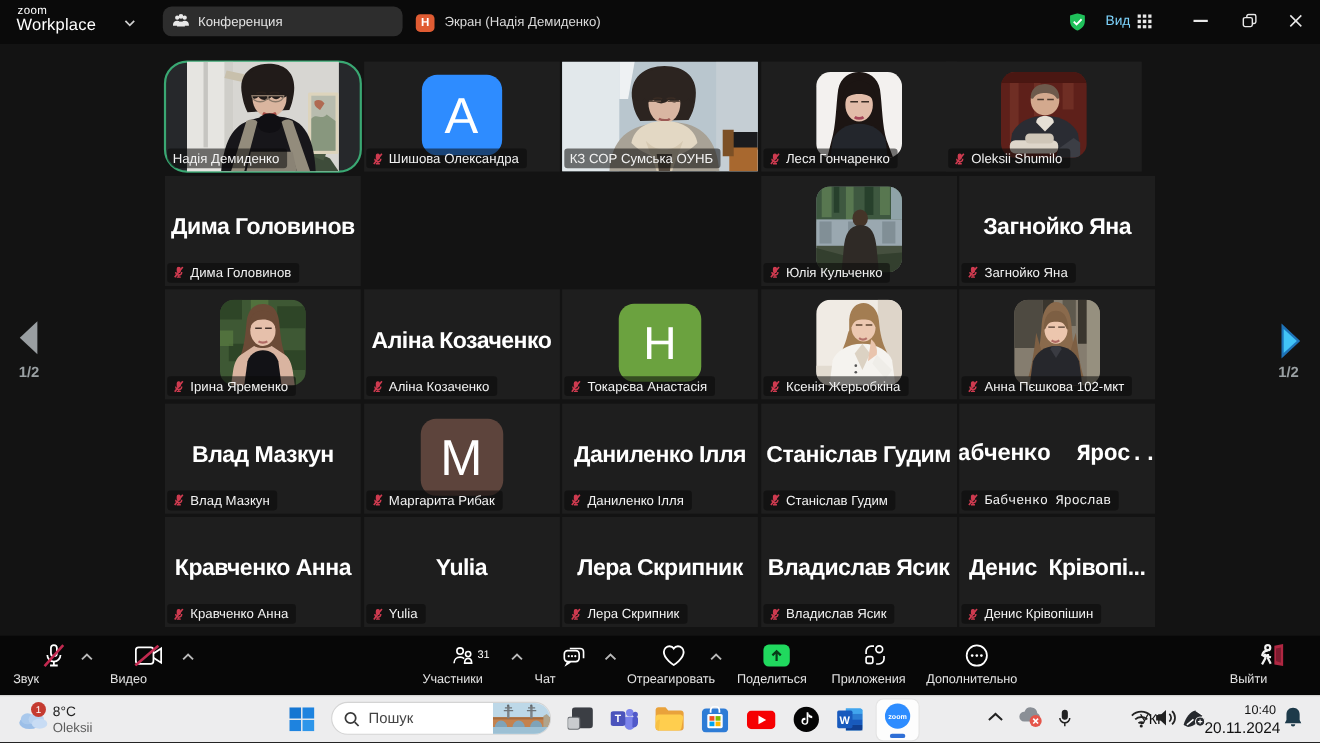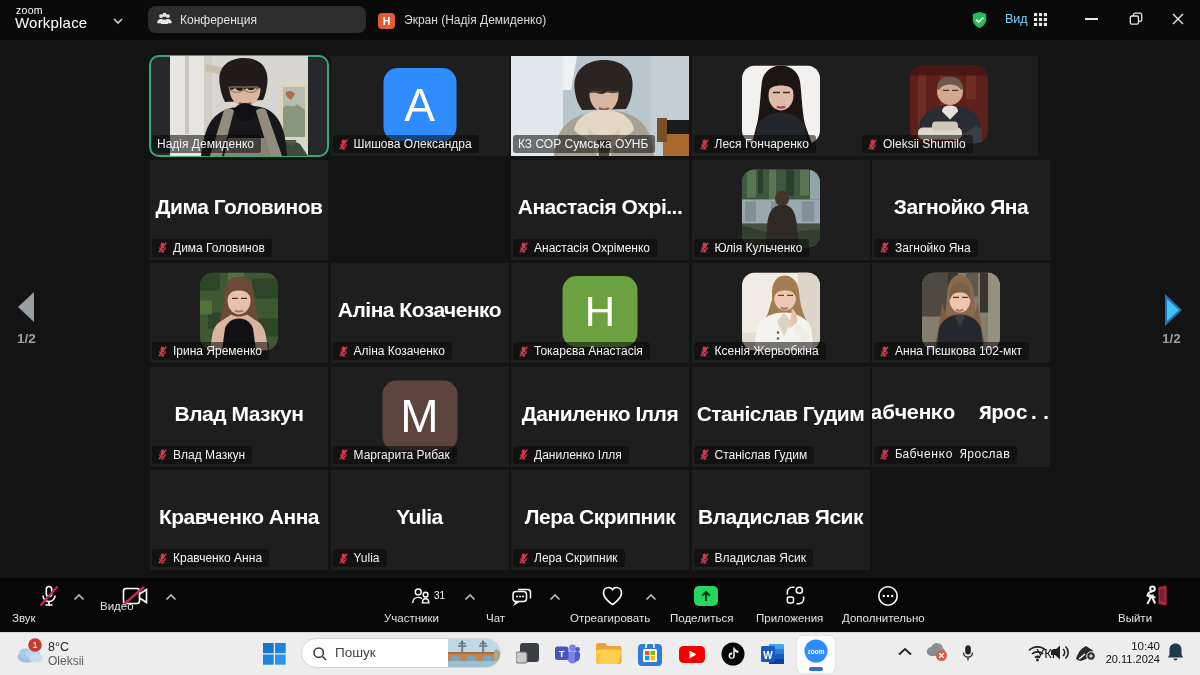--- a/index.html
+++ b/index.html
@@ -3,21 +3,21 @@
 *{margin:0;padding:0;box-sizing:border-box;}
 html,body{width:1200px;height:675px;overflow:hidden;background:#000;}
 #screen{position:relative;width:1200px;height:675px;font-family:"Liberation Sans",sans-serif;background:#131313;overflow:hidden;padding-left:24px;}
 #topbar{position:absolute;left:0;top:0;width:1200px;height:40px;background:#0a0a0a;}
 #main{position:absolute;left:0;top:40px;width:1200px;height:538px;background:#131313;}
 #toolbar{position:absolute;left:0;top:578px;width:1200px;height:54px;background:#070707;}
 #taskbar{position:absolute;left:0;top:632px;width:1200px;height:43px;background:#ededee;border-top:1px solid #d8d8d8;}
 #searchpill{position:absolute;left:301px;top:5px;width:200px;height:30px;background:#fff;border:1px solid #d4d4d4;border-radius:15px;}
 #bridgepic{position:absolute;right:0px;top:0px;width:52px;height:28px;border-radius:0 14px 14px 0;overflow:hidden;}
 .tile{position:absolute;width:178px;height:100px;background:#1e1e1e;overflow:hidden;}
-.speaking{outline:2px solid #3aa873;outline-offset:-1px;border-radius:9px;}
+.speaking{outline:2px solid #3aa873;outline-offset:-1px;border-radius:20px;}
 .big{position:absolute;left:0;top:0;width:100%;height:100%;display:flex;align-items:center;justify-content:center;color:#fff;font-size:21px;font-weight:700;white-space:nowrap;letter-spacing:-.5px;padding-bottom:6px;}
 .lbl{position:absolute;left:2px;bottom:3px;height:18px;display:flex;align-items:center;background:rgba(10,10,10,.55);border-radius:3px;padding:0 7px 0 5px;font-size:12px;color:#f2f2f2;white-space:nowrap;z-index:5;}
 .lbl .mc{margin-right:5px;flex:none;}
 .av{position:absolute;left:50%;top:50%;transform:translate(-50%,-52%);border-radius:14px;display:flex;align-items:center;justify-content:center;color:#fff;font-weight:400;}
 .avp{position:absolute;left:50%;top:50%;transform:translate(-50%,-52%);width:78px;height:78px;}
 .avp svg{display:block;}
 .vidbox{position:absolute;top:0;height:100px;overflow:hidden;}
 .tbt{position:absolute;color:#e4e4e4;font-size:11.5px;}
 </style></head><body>
 <div id="screen">
@@ -208,34 +208,20 @@
             <g stroke="#cf3b50" stroke-width="2.6" fill="none">
               <rect x="9.2" y="2.5" width="5.6" height="10" rx="2.8" fill="#cf3b50"></rect>
               <path d="M6 11.5a6 6 0 0 0 12 0"></path>
               <path d="M12 17.5v4M8 21.5h8"></path>
               <path d="M4 22L20 1.5" stroke-width="3.2"></path>
             </g>
           </svg>
           <span>Дима Головинов</span>
         </div>
       </div>
-<div class="tile " style="left:511.0px;top:119.5px;">
-        <div class="big">Анастасія Охрі...</div>
-        <div class="lbl">
-          <svg class="mc" width="11" height="11" viewBox="0 0 24 24">
-            <g stroke="#cf3b50" stroke-width="2.6" fill="none">
-              <rect x="9.2" y="2.5" width="5.6" height="10" rx="2.8" fill="#cf3b50"></rect>
-              <path d="M6 11.5a6 6 0 0 0 12 0"></path>
-              <path d="M12 17.5v4M8 21.5h8"></path>
-              <path d="M4 22L20 1.5" stroke-width="3.2"></path>
-            </g>
-          </svg>
-          <span>Анастасія Охріменко</span>
-        </div>
-      </div>
 <div class="tile " style="left:691.5px;top:119.5px;">
         <div class="avp">
           <svg width="78" height="78" viewBox="0 0 78 78">
             <defs>
               <clipPath id="rc3">
                 <rect width="78" height="78" rx="13"></rect>
               </clipPath>
             </defs>
             <g clip-path="url(#rc3)">
 <rect width="78" height="78" fill="#84928f"></rect>
@@ -535,20 +521,34 @@
             <g stroke="#cf3b50" stroke-width="2.6" fill="none">
               <rect x="9.2" y="2.5" width="5.6" height="10" rx="2.8" fill="#cf3b50"></rect>
               <path d="M6 11.5a6 6 0 0 0 12 0"></path>
               <path d="M12 17.5v4M8 21.5h8"></path>
               <path d="M4 22L20 1.5" stroke-width="3.2"></path>
             </g>
           </svg>
           <span>Владислав Ясик</span>
         </div>
       </div>
+<div class="tile " style="left:872.0px;top:430.0px;">
+        <div class="big">Денис&nbsp; Крівопі...</div>
+        <div class="lbl">
+          <svg class="mc" width="11" height="11" viewBox="0 0 24 24">
+            <g stroke="#cf3b50" stroke-width="2.6" fill="none">
+              <rect x="9.2" y="2.5" width="5.6" height="10" rx="2.8" fill="#cf3b50"></rect>
+              <path d="M6 11.5a6 6 0 0 0 12 0"></path>
+              <path d="M12 17.5v4M8 21.5h8"></path>
+              <path d="M4 22L20 1.5" stroke-width="3.2"></path>
+            </g>
+          </svg>
+          <span>Денис Крівопішин</span>
+        </div>
+      </div>
 <svg style="position:absolute;left:17px;top:251px;" width="18" height="32" viewBox="0 0 18 32">
         <path d="M17 1v30L1 16z" fill="#999ea1"></path>
       </svg>
 <div style="position:absolute;left:17px;top:291px;color:#9aa0a3;font-size:13.5px;font-weight:600;">1/2</div>
 <svg style="position:absolute;left:1164px;top:253px;" width="19" height="34" viewBox="0 0 19 34">
         <path d="M1 1v32l17-16z" fill="#1e73b8"></path>
         <path d="M3 6v22l12-11z" fill="#41c3f7"></path>
       </svg>
 <div style="position:absolute;left:1162px;top:291px;color:#9aa0a3;font-size:13.5px;font-weight:600;">1/2</div>
 </div>
@@ -565,21 +565,21 @@
  <svg style="position:absolute;left:73px;top:15px;" width="12" height="8" viewBox="0 0 12 8">
         <path d="M1.5 6.5L6 2l4.5 4.5" stroke="#b9b9b9" stroke-width="1.7" fill="none"></path>
       </svg>
  <svg style="position:absolute;left:122px;top:8px;" width="27" height="20" viewBox="0 0 27 20">
    <g stroke="#fff" stroke-width="1.6" fill="none">
    <rect x="1.5" y="2.5" width="16" height="15" rx="2.5"></rect>
    <path d="M17.5 8l7-4.5v13l-7-4.5"></path>
         </g>
    <path d="M1 19L22 1" stroke="#c22a50" stroke-width="2.4"></path>
  </svg>
- <div class="tbt" style="left:100px;top:22px;width:72px;">Видео</div>
+ <div class="tbt" style="left:100px;top:34px;width:72px;">Видео</div>
  <svg style="position:absolute;left:165px;top:15px;" width="12" height="8" viewBox="0 0 12 8">
         <path d="M1.5 6.5L6 2l4.5 4.5" stroke="#b9b9b9" stroke-width="1.7" fill="none"></path>
       </svg>
  <svg style="position:absolute;left:410px;top:7px;" width="22" height="22" viewBox="0 0 24 24" fill="none" stroke="#fff" stroke-width="1.6">
    <circle cx="9" cy="7.5" r="3.2"></circle>
    <path d="M3 19.5c0-3.6 2.7-6 6-6 1.6 0 3 .5 4.1 1.4"></path>
    <circle cx="17" cy="10.5" r="2.6"></circle>
    <path d="M13.5 19.5c0-2.8 1.6-4.6 3.5-4.6s3.5 1.8 3.5 4.6z"></path>
  </svg>
  <div style="position:absolute;left:434px;top:12px;color:#fff;font-size:10px;">31</div>
@@ -760,18 +760,18 @@
         </g>
  </svg>
  <svg style="position:absolute;left:1074px;top:10px;" width="22" height="19" viewBox="0 0 22 19">
    <path d="M2 16c2-7 6-12 11-13l6 4c-2 6-7 10-13 11z" fill="#26292e"></path>
    <path d="M13 3l6 4" stroke="#fff" stroke-width="1"></path>
    <path d="M5 16l6-5" stroke="#fff" stroke-width="1.4"></path>
    <circle cx="17" cy="13" r="4.2" fill="#26292e" stroke="#eee" stroke-width="1"></circle>
    <path d="M15 13h4m-2-2v4" stroke="#fff" stroke-width="1"></path>
  </svg>
  <div style="position:absolute;left:1105px;top:7px;width:55px;text-align:right;color:#111;font-size:11.5px;">10:40</div>
- <div style="position:absolute;left:1095px;top:20px;width:65px;text-align:right;color:#111;font-size:11px;">20.11.2024</div>
+ <div style="position:absolute;left:1095px;top:20px;width:65px;text-align:right;color:#111;font-size:14px;">20.11.2024</div>
  <svg style="position:absolute;left:1167px;top:9px;" width="17" height="20" viewBox="0 0 17 20">
    <path d="M8.5 1.5c3.6 0 6 2.6 6 6v5l1.5 3h-15l1.5-3v-5c0-3.4 2.4-6 6-6z" fill="#1d3a4a"></path>
    <path d="M6.5 16.5a2 2 0 0 0 4 0z" fill="#1d3a4a"></path>
  </svg>
 </div>
   </div>
 </body></html>

